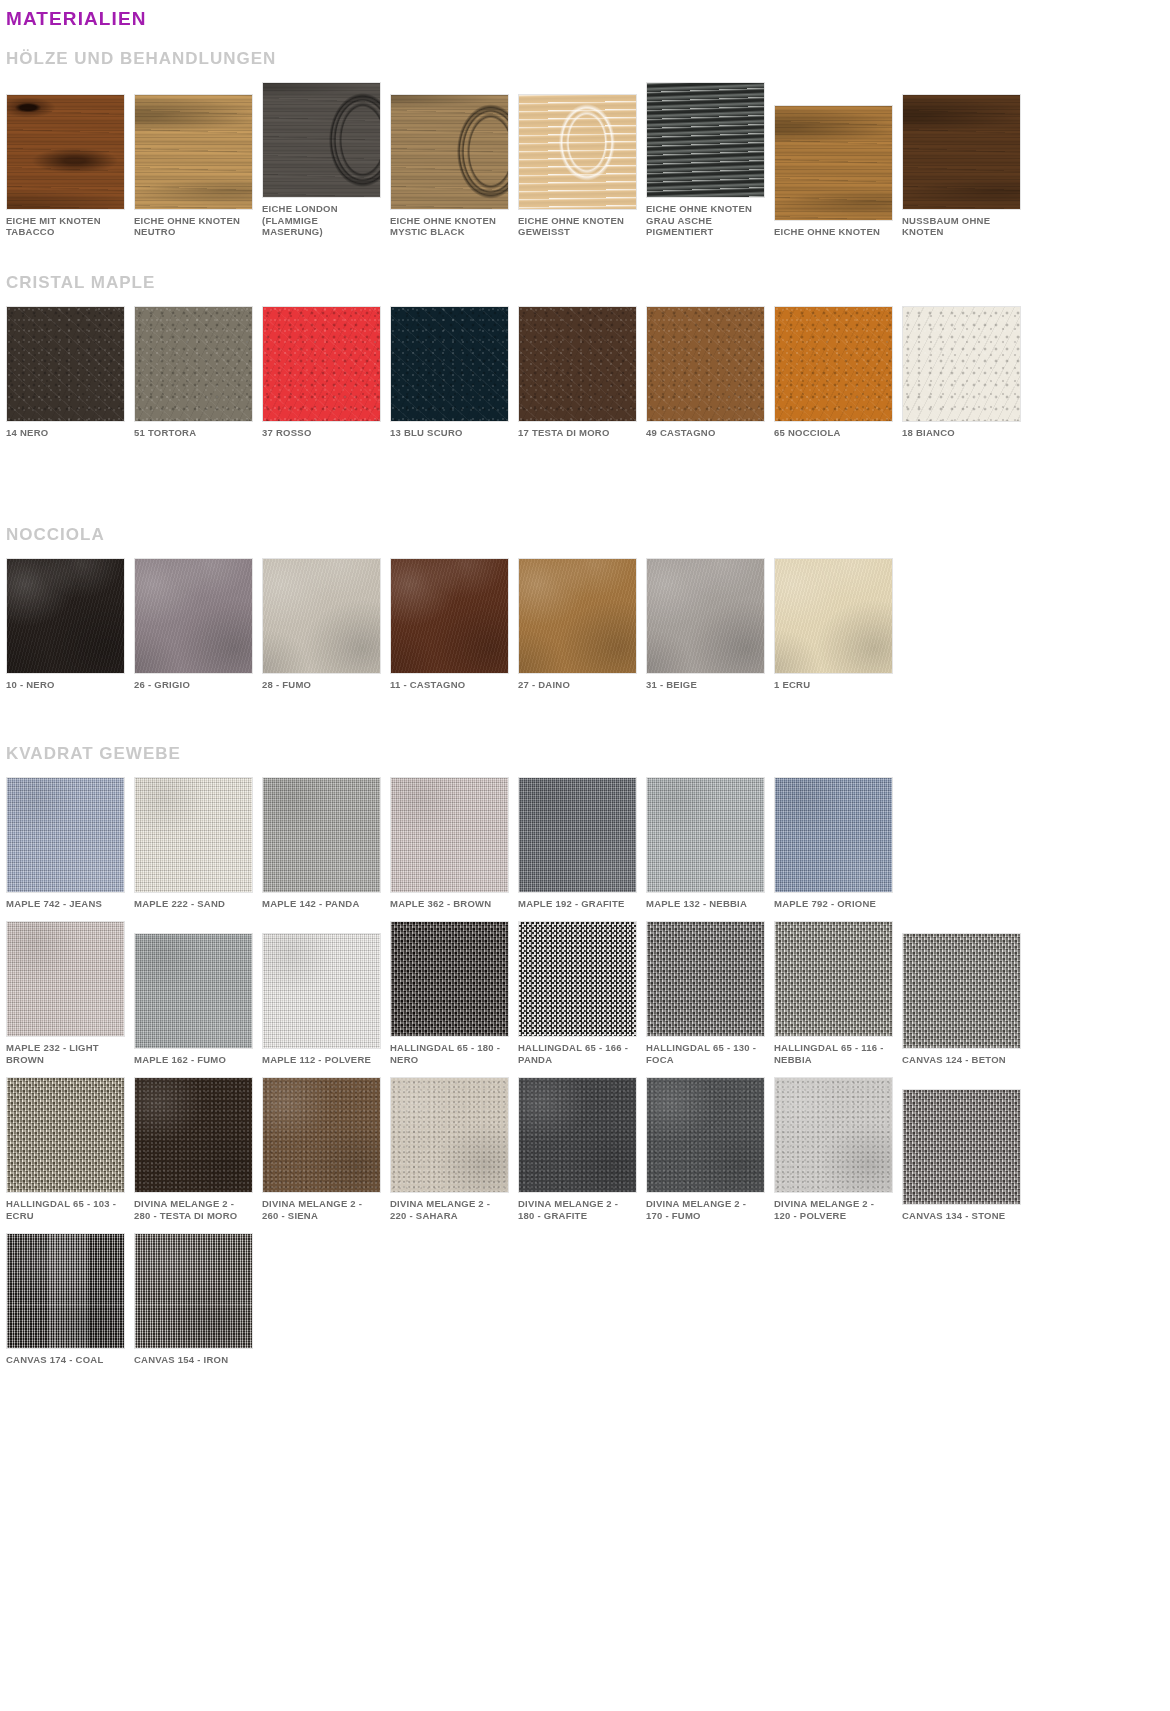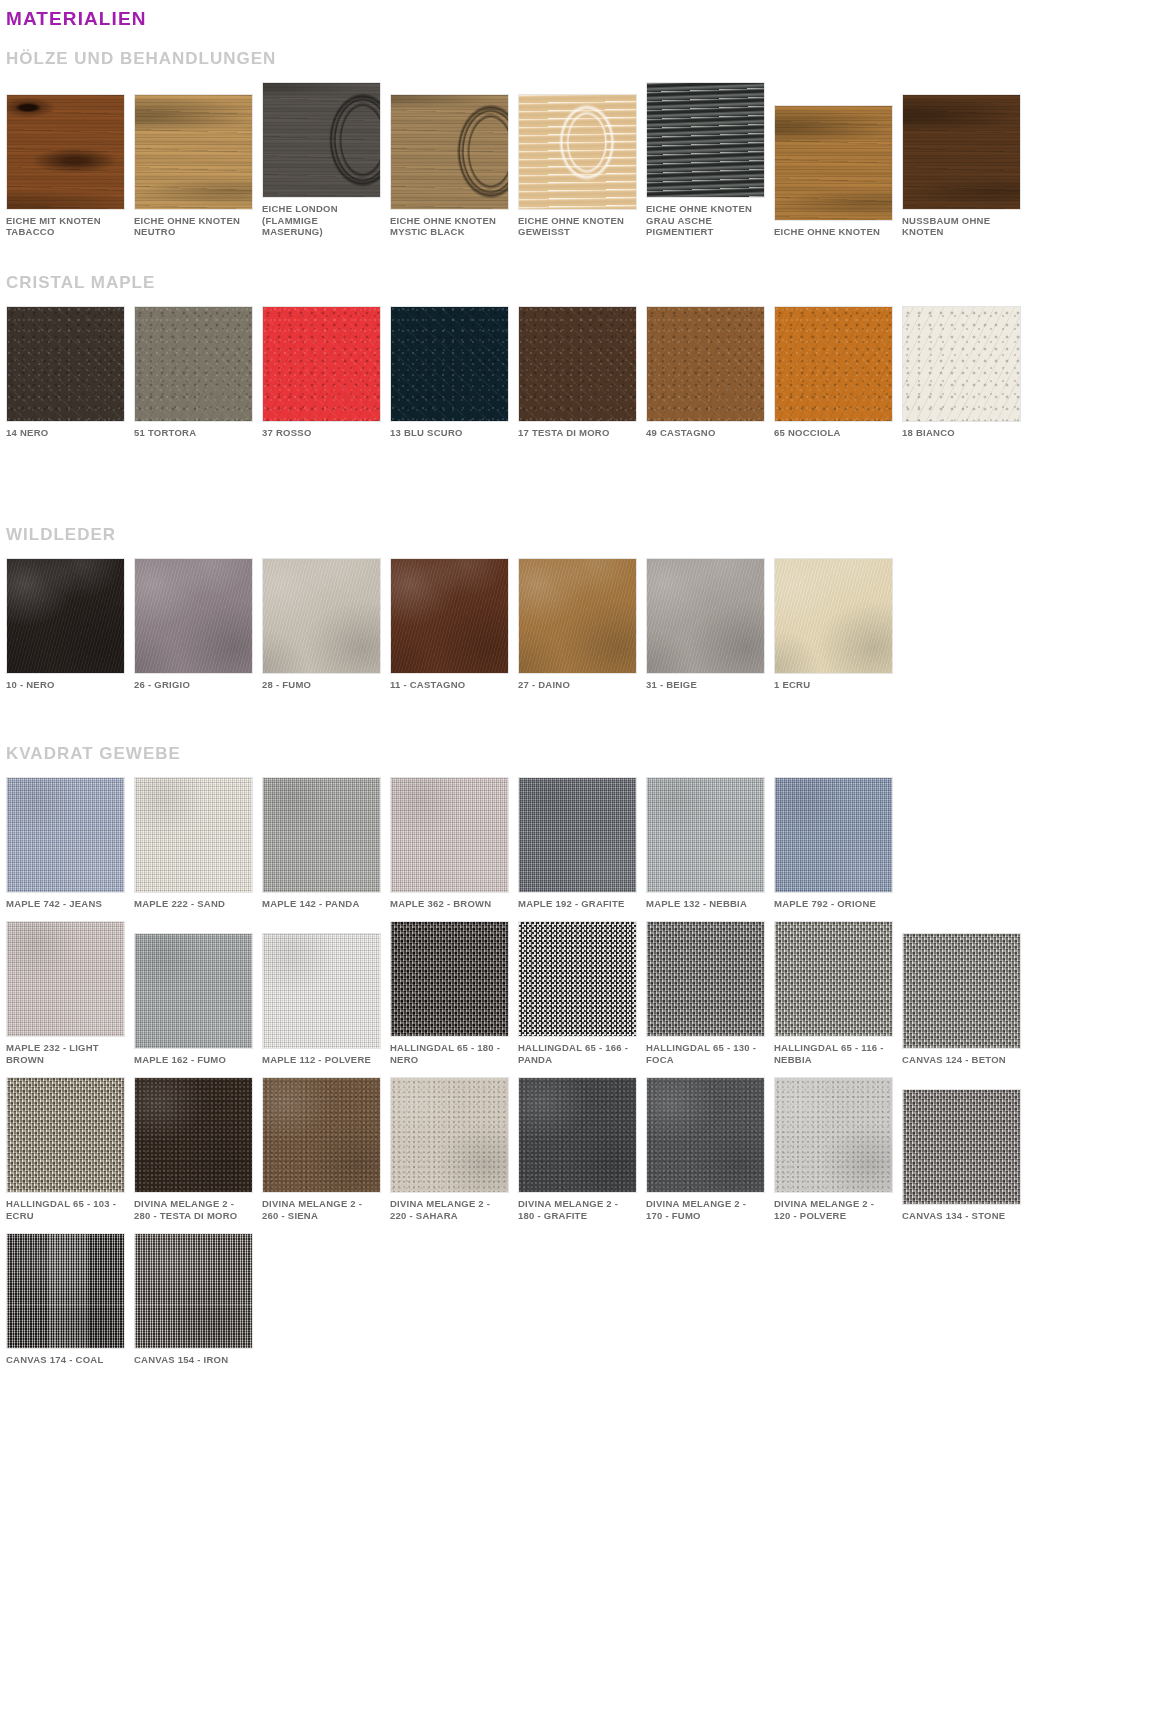--- a/index.html
+++ b/index.html
@@ -324,21 +324,21 @@
           <div class="swatch-img tex-leather" style="background-color: rgb(238, 234, 224);"></div>
           <div class="swatch-label">18 BIANCO</div>
         </div>
       </div>
     <div class="sp-section"></div>
   </section>
 
   <div class="sp-section-lg"></div>
 
   <section>
-    <h2 class="section-title">WILDLEDER</h2>
+    <h2 class="section-title">NOCCIOLA</h2>
     <div class="sp-after-row"></div>
     <div class="swatch-grid" id="grid-2-0">
         <div class="swatch-cell">
           <div class="swatch-img tex-suede" style="background-color: rgb(35, 29, 26);"></div>
           <div class="swatch-label">10 - NERO</div>
         </div>
         <div class="swatch-cell">
           <div class="swatch-img tex-suede" style="background-color: rgb(142, 130, 136);"></div>
           <div class="swatch-label">26 - GRIGIO</div>
         </div>

